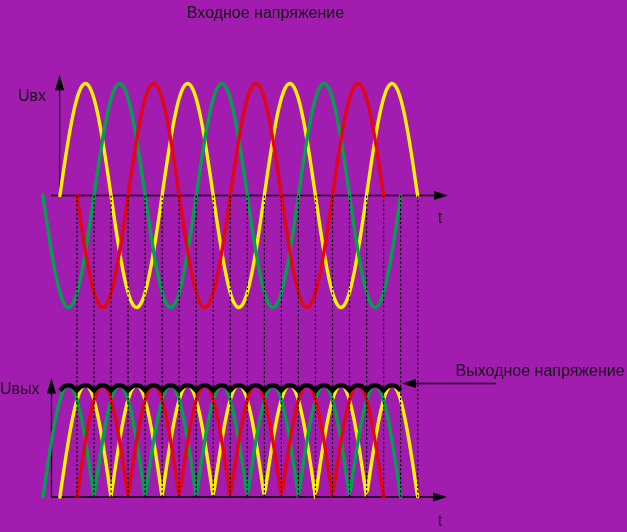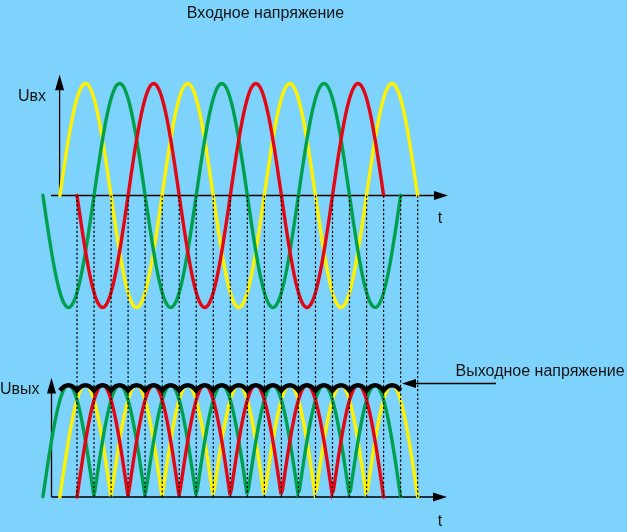--- a/index.html
+++ b/index.html
@@ -1,15 +1,15 @@
 <!DOCTYPE html>
 <html><head><meta charset="utf-8">
 <style>
 html,body{margin:0;padding:0;background:#fff;}
-#c{position:relative;width:627px;height:532px;background:#7dd3fc;overflow:hidden;}
+#c{position:relative;width:627px;height:532px;background:#a21caf;overflow:hidden;}
 svg{position:absolute;left:0;top:0;}
 text{font-family:"Liberation Sans",sans-serif;fill:#141414;}
 </style></head>
 <body>
 <div id="c">
 <svg width="627" height="532" viewBox="0 0 627 532">
 
 <line x1="51" y1="195.5" x2="441" y2="195.5" stroke="#000" stroke-width="1.3"></line>
 <polygon points="448,195.5 434,190.9 434,200.1" fill="#000"></polygon>
 <line x1="59.6" y1="195.5" x2="59.6" y2="88" stroke="#000" stroke-width="1.3"></line>

